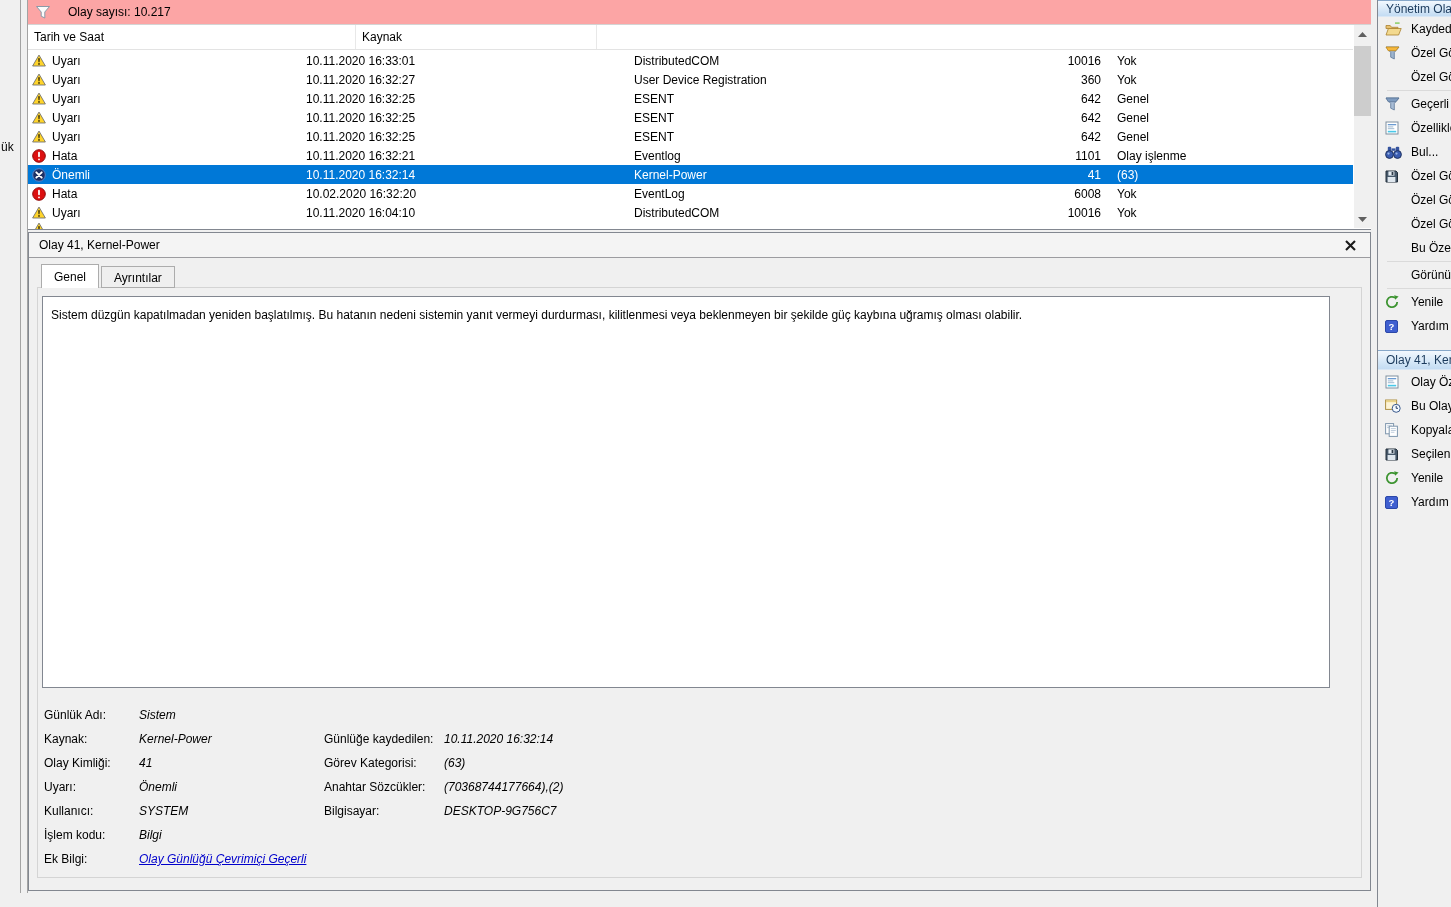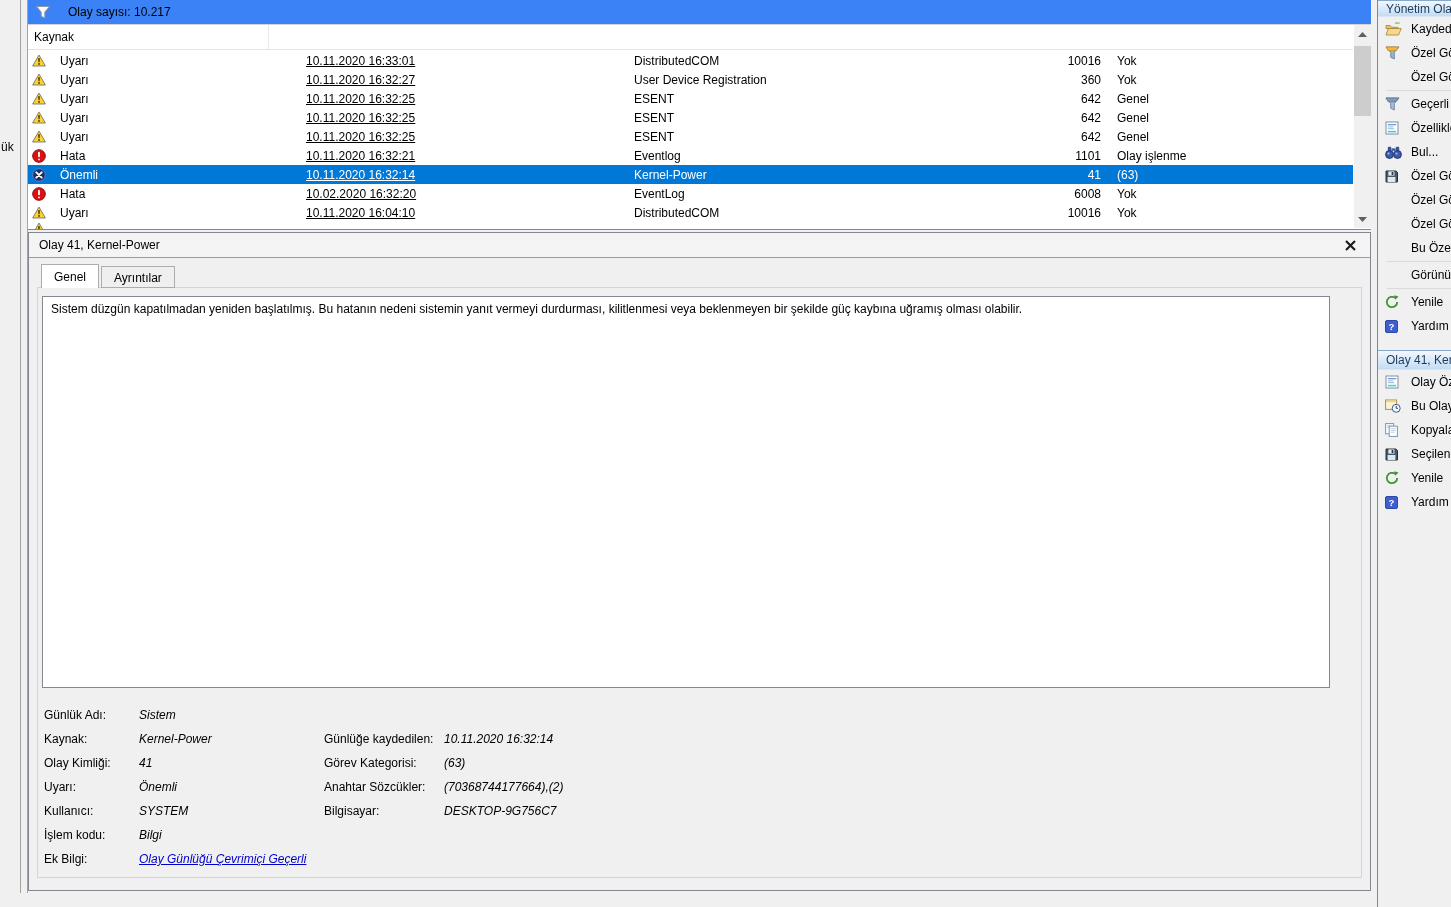--- a/index.html
+++ b/index.html
@@ -10,54 +10,54 @@
   }
   
   #left-strip{position:absolute;left:0;top:0;width:20px;height:907px;background:#f0f0f0;overflow:hidden;margin-top:36px;}
   #left-strip .clip-text{position:absolute;left:1px;top:104px;white-space:nowrap;color:#000;}
   #left-strip .tree-arrow{position:absolute;left:2px;top:894px;}
   .vline{position:absolute;top:0;height:893px;width:1px;background:#a3a3a3;}
   .vline-fill{position:absolute;top:0;height:893px;left:21px;width:6px;background:#f0f0f0;}
 
   
   #list-area{position:absolute;left:28px;top:0;width:1343px;height:230px;background:#fff;border-bottom:1px solid #828790;box-sizing:border-box;}
-  #topbar{position:absolute;left:0;top:0;right:0;height:24px;border-bottom:1px solid #d4d4d4;display:flex;align-items:center;background:#3b82f6;}
+  #topbar{position:absolute;left:0;top:0;right:0;height:24px;border-bottom:1px solid #d4d4d4;display:flex;align-items:center;background:#fca5a5;}
   #topbar .funnel{margin-left:7px;display:flex;}
   #topbar .count{margin-left:17px;}
   #header-row{position:absolute;left:0;top:25px;right:18px;height:25px;display:flex;background:#fff;border-bottom:1px solid #e3e3e3;box-sizing:border-box;}
   .hcell{box-sizing:border-box;border-right:1px solid #e8e8e8;padding:5px 6px 0 6px;white-space:nowrap;overflow:hidden;}
   .h-level{width:272px;}.h-time{width:328px;}.h-src{width:241px;}
   .h-id{width:238px;text-align:right;}.h-cat{flex:1;padding-left:10px;border-right:none;}
   #rows{position:absolute;left:0;top:51px;right:18px;bottom:0;overflow:hidden;}
   .row{height:19px;display:flex;align-items:center;white-space:nowrap;cursor:default;}
   .row.selected{background:#0078d7;color:#fff;}
   .row.partial{height:7px;overflow:hidden;align-items:flex-start;}
   .cell{box-sizing:border-box;padding:0 6px;overflow:hidden;flex-shrink:0;}
-  .c-level{width:272px;display:flex;align-items:center;gap:14px;padding-left:4px;text-align:center;}
+  .c-level{width:272px;display:flex;align-items:center;gap:6px;padding-left:4px;text-align:center;}
   .c-level .lvl-icon{display:flex;align-items:center;}
-  .c-time{width:328px;text-decoration:underline;}
+  .c-time{width:328px;}
   .c-src{width:241px;}
   .c-id{width:238px;text-align:right;}
   .c-cat{flex:1;padding-left:10px;}
   
   #vscroll{position:absolute;right:0;top:25px;width:17px;bottom:1px;background:#f0f0f0;}
   .sb-btn{position:absolute;left:0;width:17px;height:17px;display:flex;align-items:center;justify-content:center;}
   .sb-up{top:1px;}.sb-dn{bottom:0;}
   .sb-thumb{position:absolute;left:0;top:21px;width:17px;height:70px;background:#cdcdcd;}
 
   
   #preview{position:absolute;left:28px;top:232px;width:1343px;height:659px;background:#f0f0f0;border:1px solid #828790;box-sizing:border-box;}
   #preview-title{position:relative;height:25px;background:#f4f4f4;border-bottom:1px solid #9c9ca0;display:flex;align-items:center;padding-left:10px;box-sizing:border-box;}
   #preview-close{position:absolute;right:13px;top:6px;width:13px;height:13px;display:flex;cursor:pointer;}
   #tabs{position:absolute;left:12px;top:31px;display:flex;z-index:2;}
   .tab{box-sizing:border-box;border:1px solid #acacac;background:#efefef;padding:4px 12px 0 12px;height:22px;margin-top:2px;cursor:pointer;}
   .tab.active{background:#fff;height:24px;margin-top:0;border-bottom:none;padding-top:5px;z-index:3;}
   .tab + .tab{margin-left:2px;}
   #tab-panel{position:absolute;left:8px;right:8px;top:54px;height:591px;border:1px solid #d4d4d4;background:#f0f0f0;box-sizing:border-box;}
-  #desc-box{position:absolute;left:4px;top:8px;width:1288px;height:392px;background:#fff;border:1px solid #828790;box-sizing:border-box;padding:5px 8px;overflow:hidden;}
+  #desc-box{position:absolute;left:4px;top:8px;width:1288px;height:392px;background:#fff;border:1px solid #828790;box-sizing:border-box;padding:11px 8px;overflow:hidden;}
   .f-row{position:absolute;height:24px;line-height:24px;white-space:nowrap;}
   .f-label{position:absolute;left:6px;}
   .f-value{position:absolute;left:101px;font-style:italic;}
   .f-row.right .f-label{left:286px;}
   .f-row.right .f-value{left:406px;}
   .link{color:#0000cc;text-decoration:underline;cursor:pointer;}
 
   
   #sidebar{position:absolute;left:1377px;top:0;width:200px;height:907px;background:#f0f0f0;border-left:1px solid #828790;box-sizing:border-box;overflow:hidden;}
   .ap-header{height:17px;line-height:16px;padding-left:8px;color:#1b3a5c;
@@ -85,20 +85,21 @@
 <div id="list-area">
   <div id="topbar">
     <span class="funnel">
         <svg width="16" height="15" viewBox="0 0 16 15">
           <path d="M1.5 1.5 h13 L9.8 7 V13 L6.2 11.2 V7 Z" fill="#fbfbfb" stroke="#8a9aa8"></path>
         </svg>
       </span>
     <span class="count">Olay sayısı: 10.217</span>
   </div>
   <div id="header-row">
+    <span class="hcell h-time">Tarih ve Saat</span>
     <span class="hcell h-src">Kaynak</span>
   </div>
   <div id="rows">
       <div class="row">
         <span class="cell c-level">
           <span class="lvl-icon">
             <svg width="14" height="13" viewBox="0 0 16 14">
               <path d="M8 .8 15.3 13.3 H.7 Z" fill="#ffd42a" stroke="#6f6f6f" stroke-width="1"></path>
               <path d="M7.2 4.3 h1.6 l-.3 4.6 h-1 Z" fill="#000"></path>
               <rect x="7.25" y="10.1" width="1.5" height="1.7" fill="#000"></rect>

